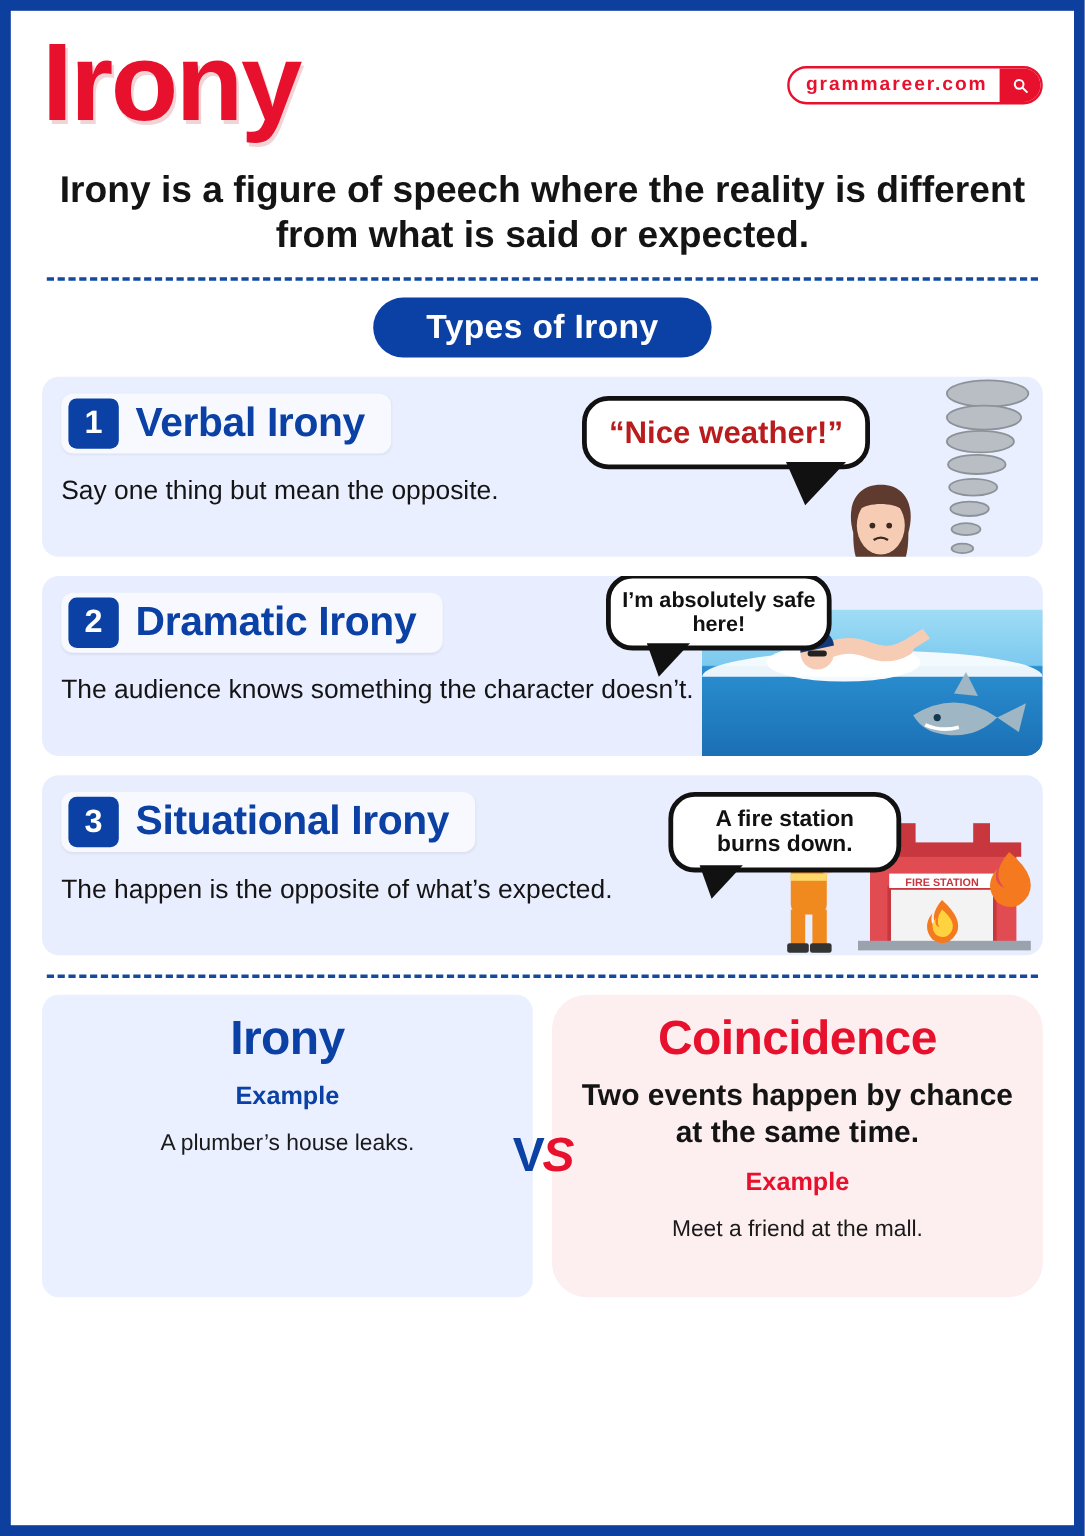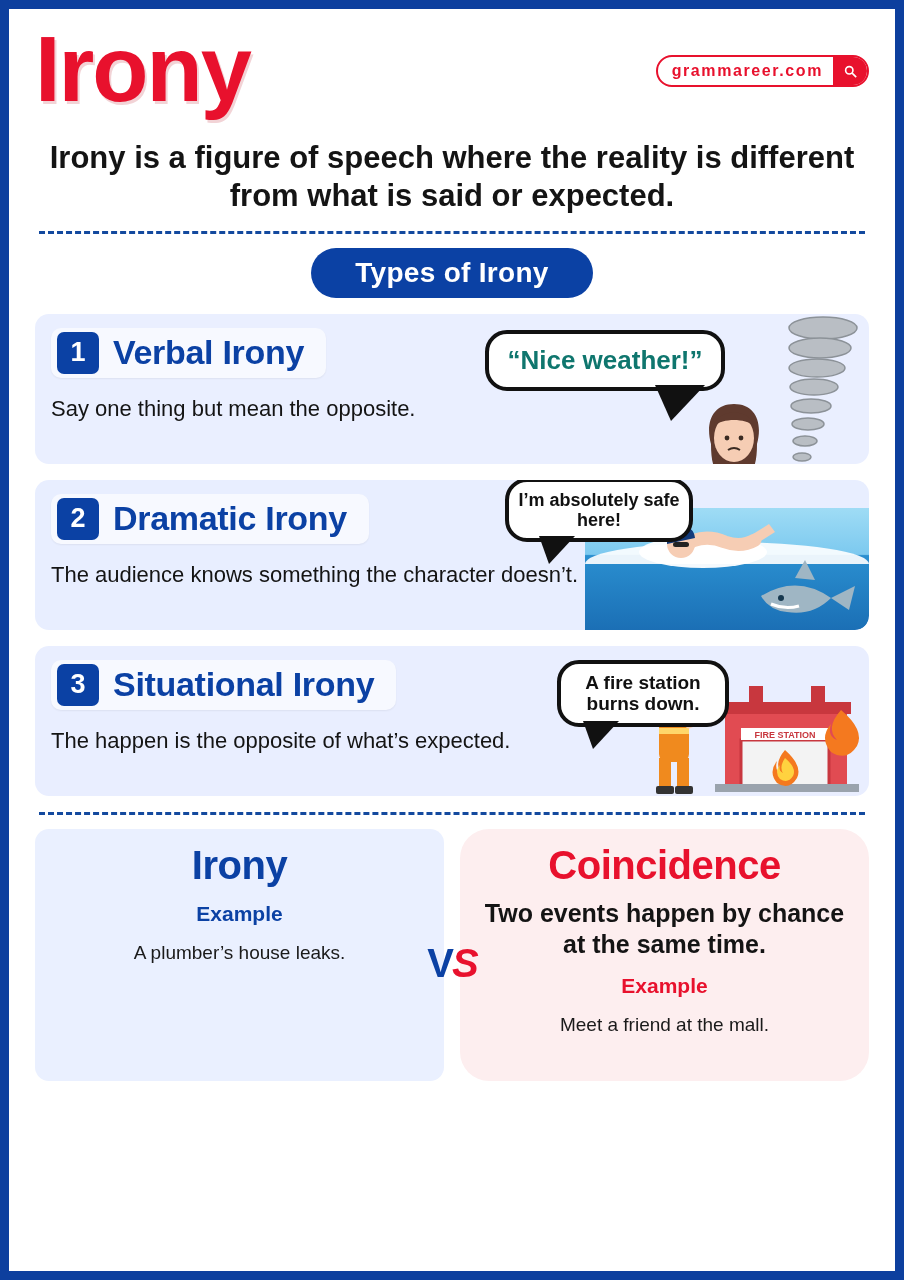--- a/index.html
+++ b/index.html
@@ -140,21 +140,21 @@
     z-index: 5;
   }
   .bubble:after {
     content: "";
     position: absolute;
     width: 0; height: 0;
   }
   .b1 {
     left: 450px; top: 16px;
     width: 240px; padding: 12px 10px;
-    font-size: 26px; font-weight: 800; color: #0f766e;
+    font-size: 26px; font-weight: 800; color: #b91c1c;
     line-height: 1.12;
   }
   .b1:after {
     right: 16px; bottom: -34px;
     border-left: 16px solid transparent;
     border-right: 34px solid transparent;
     border-top: 36px solid #111;
   }
   .b2 {
     left: 470px; top: -2px;
@@ -163,21 +163,21 @@
     line-height: 1.12;
   }
   .b2:after {
     left: 30px; bottom: -26px;
     border-left: 10px solid transparent;
     border-right: 26px solid transparent;
     border-top: 28px solid #111;
   }
   .b3 {
     left: 522px; top: 14px;
-    width: 172px; padding: 8px 8px;
+    width: 194px; padding: 8px 8px;
     font-size: 19px; font-weight: 800; color: #111;
     line-height: 1.15;
   }
   .b3:after {
     left: 22px; bottom: -26px;
     border-left: 10px solid transparent;
     border-right: 26px solid transparent;
     border-top: 28px solid #111;
   }
 

